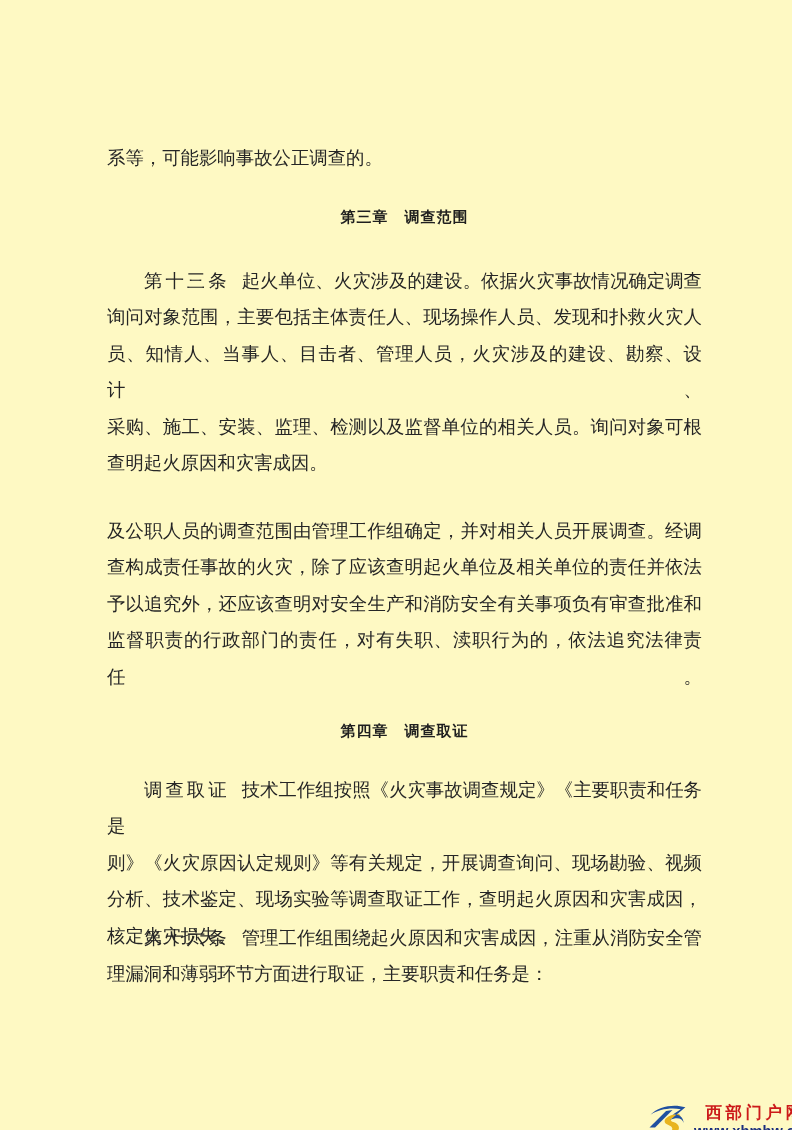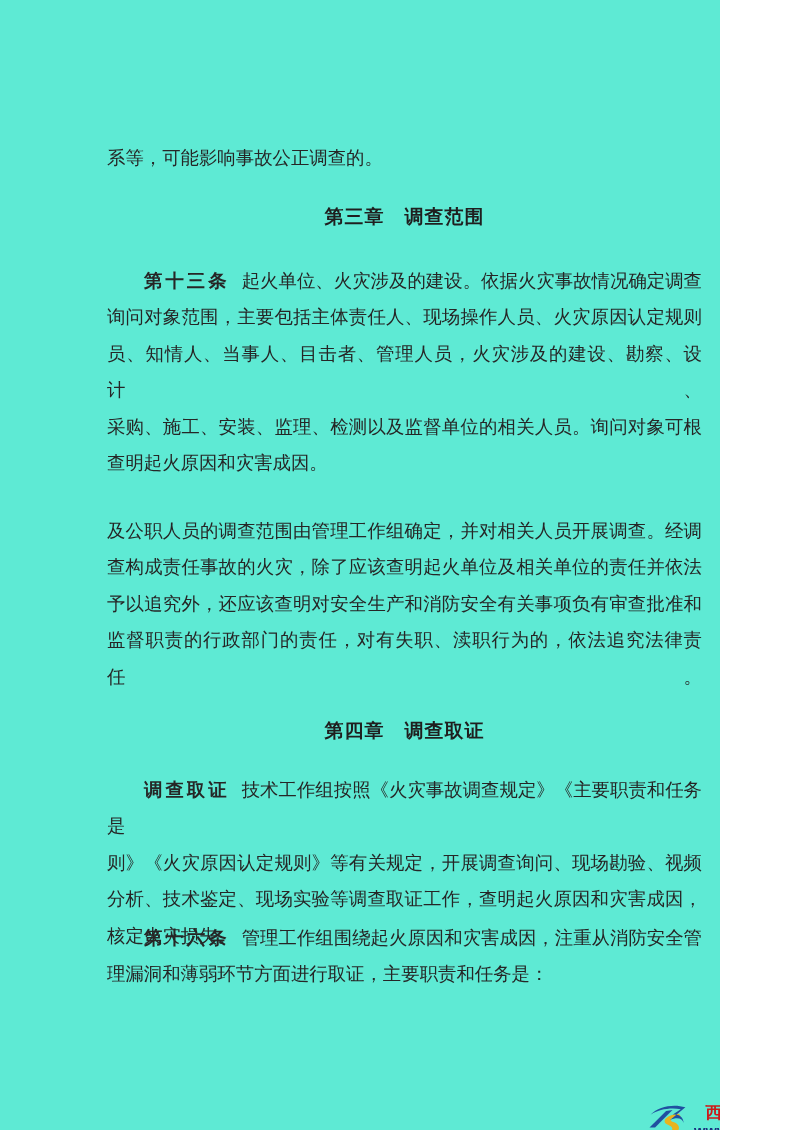--- a/index.html
+++ b/index.html
@@ -11,54 +11,54 @@
     --logo-gray:#d2d2d2;
   }
   *{margin:0;padding:0;box-sizing:border-box;}
   html,body{background:#ffffff;}
   body{
     font-family:"Liberation Sans","DejaVu Sans",sans-serif;
     color:var(--text-color);
   }
   .page{
     position:relative;
-    width:720px;
+    width:792px;
     height:1130px;
-    background:#5eead4;
+    background:#fef9c3;
     overflow:hidden;
   }
   .textcol{
     position:absolute;
     left:107px;
     width:595px;
     font-size:18.4px;
     line-height:36.4px;
     color:var(--text-color);
   }
   .line{white-space:nowrap;}
   .fill{
     white-space:normal;
     text-align:justify;
     text-align-last:justify;
   }
   .indent{padding-left:37px;}
   .indent.fill{padding-left:0;}
   .indent.fill .art-num{margin-left:37px;}
   .art-num{
-    font-weight:bold;
+    font-weight:normal;
     letter-spacing:3px;
     margin-right:12px;
   }
   .chapter{
     position:absolute;
     left:107px;
     width:595px;
     text-align:center;
     font-weight:bold;
-    font-size:19px;
+    font-size:15px;
     line-height:30px;
     letter-spacing:1px;
     color:#1f1f1f;
   }
   .watermark{
     position:absolute;
     left:644px;
     top:1101px;
     width:156px;
     height:48px;
@@ -100,21 +100,21 @@
   <div class="textcol line" style="top:140px;">系等，可能影响事故公正调查的。</div>
 
   <div class="chapter" style="top:202px;">第三章　调查范围</div>
 
   <div class="textcol" style="top:263px;">
     <div class="line indent fill">
       <span class="art-num">第十三条</span><span>起火单位、火灾涉及的建设。依据火灾事故情况确定调查</span>
     </div>
     <div>
 
-    <div class="line fill">询问对象范围，主要包括主体责任人、现场操作人员、火灾原因认定规则</div>
+    <div class="line fill">询问对象范围，主要包括主体责任人、现场操作人员、发现和扑救火灾人</div>
         <div class="line fill">员、知情人、当事人、目击者、管理人员，火灾涉及的建设、勘察、设计、</div>
         <div class="line fill">采购、施工、安装、监理、检测以及监督单位的相关人员。询问对象可根</div>
         <div class="line">查明起火原因和灾害成因。</div>
       </div>
   </div>
 
   <div class="textcol" style="top:513px;">
     <div>
 
     <div class="line fill">及公职人员的调查范围由管理工作组确定，并对相关人员开展调查。经调</div>

